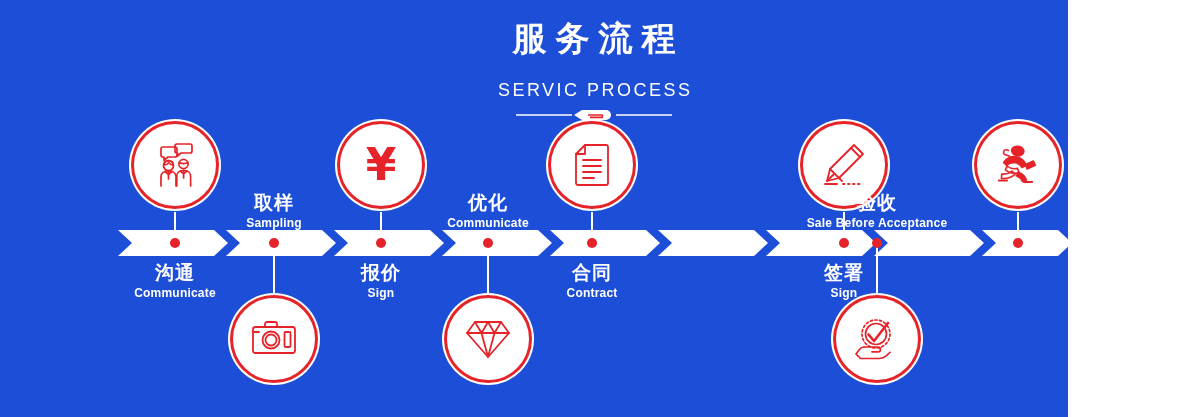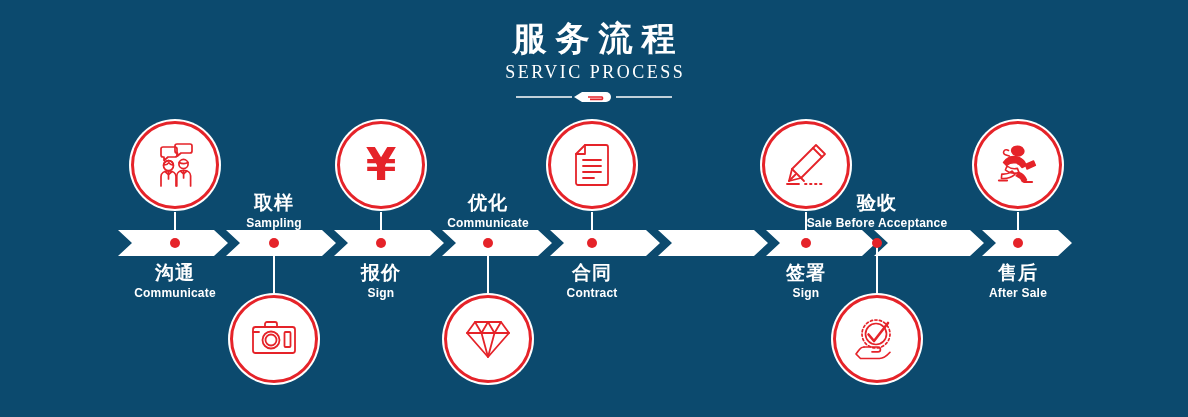--- a/index.html
+++ b/index.html
@@ -7,23 +7,23 @@
     padding: 0;
   }
   body {
     width: 1188px;
     height: 417px;
     overflow: hidden;
     font-family: "Liberation Sans", "DejaVu Sans", sans-serif;
   }
   #banner {
     position: relative;
-    width: 1188px;
+    width: 1068px;
     height: 417px;
-    background: #0c4a6e;
+    background: #1d4ed8;
     overflow: hidden;
   }
 
   
   .header {
     position: absolute;
     left: 0;
     top: 18px;
     width: 1188px;
     text-align: center;
@@ -35,23 +35,23 @@
     letter-spacing: 9px;
     line-height: 40px;
     text-indent: 9px;
     font-family: "DejaVu Sans", "Liberation Sans", sans-serif;
   }
   .title-en {
     font-size: 18px;
     color: #ffffff;
     letter-spacing: 2.5px;
     line-height: 22px;
-    margin-top: 3px;
+    margin-top: 21px;
     text-indent: 2.5px;
-    font-family: Liberation Serif, serif;
+    font-family: Liberation Sans, sans-serif;
   }
   .divider {
     margin-top: 7px;
     height: 14px;
     display: flex;
     align-items: center;
     justify-content: center;
   }
 
   
@@ -277,21 +277,21 @@
     </div>
     <div class="stem up"></div>
     <div class="dot"></div>
     <div class="label below">
       <div class="cn">合同</div>
       <div class="en">Contract</div>
     </div>
   </div>
 
 
-  <div class="node" style="left:806px">
+  <div class="node" style="left:844px">
     <div class="circle up">
       <svg class="ico" width="46" height="44" viewBox="0 0 46 44">
         <g fill="none" stroke="#e52329" stroke-width="1.8" stroke-linejoin="round" stroke-linecap="round">
           <path d="M33 2 L42 11 L18 35 L6 38 L9 26 Z"></path>
           <path d="M9 26 L21 38"></path>
           <path d="M6 38 L12.5 31.5"></path>
           <path d="M30 5 L39 14"></path>
           <path d="M4 41 H16"></path>
           <path d="M22 41 h1.5 M27 41 h1.5 M32 41 h1.5 M37 41 h1.5"></path>
         </g>
@@ -336,19 +336,15 @@
           <path d="M13 22 c3 2.4 6.8 3.2 10.4 2.4 l1.6 4.2 c-4.8 1.4 -10 0.4 -13.6 -2.6 z" fill="none"></path>
           <path d="M25 28.5 c3.4 1.4 6 4 7.4 7.4 l-4 1.6 c-1.2 -2.8 -3.4 -4.8 -6.2 -5.8 z"></path>
           <path d="M18 27 c-2.8 2.4 -6.4 3.4 -10.2 3 l-0.4 4.4 c5 0.6 9.8 -0.8 13.6 -4 z" fill="none"></path>
           <path d="M5 36.5 h8" stroke-width="2.2" fill="none"></path>
           <path d="M30 38 h8" stroke-width="2.2" fill="none"></path>
         </g>
       </svg>
     </div>
     <div class="stem up"></div>
     <div class="dot"></div>
-    <div class="label below">
-      <div class="cn">售后</div>
-      <div class="en">After Sale</div>
-    </div>
   </div>
 
 </div>
 
 </body></html>

